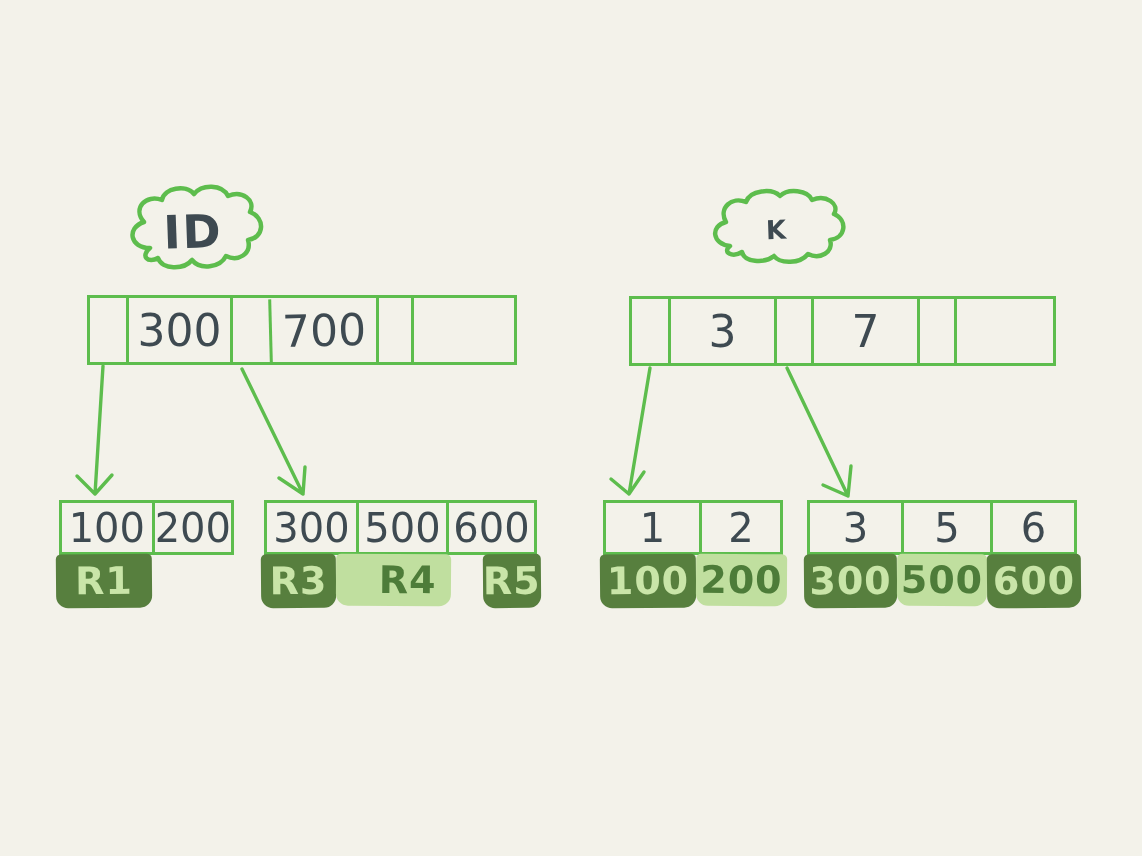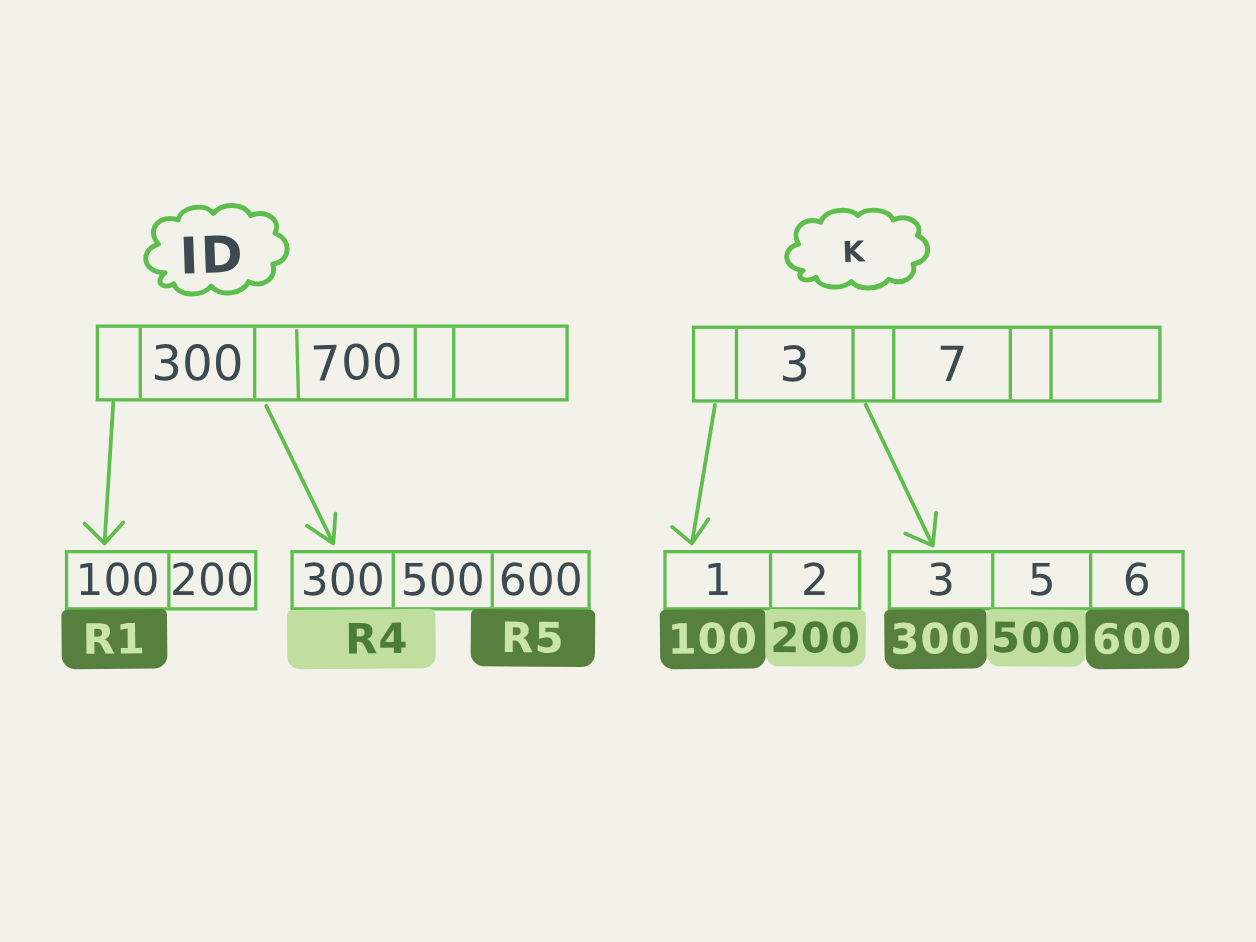--- a/index.html
+++ b/index.html
@@ -132,20 +132,21 @@
     </div>
   </div>
 
   <div class="leaf" style="left:264px;top:500px;width:273px;">
     <div class="keys-row">
       <div class="cell" style="width:89px;">300</div>
       <div class="cell" style="width:90px;">500</div>
       <div class="cell" style="flex:1;">600</div>
     </div>
     <div class="records-row">
+      <div class="rec dark" style="width:92px;">R3</div>
       <div class="rec light" style="width:107px;padding-left:28px;">R4</div>
       <div class="rec dark" style="flex:1;margin-left:32px;">R5</div>
     </div>
   </div>
 
   <div class="leaf" style="left:603px;top:500px;width:180px;">
     <div class="keys-row">
       <div class="cell" style="width:93px;">1</div>
       <div class="cell" style="flex:1;">2</div>
     </div>

